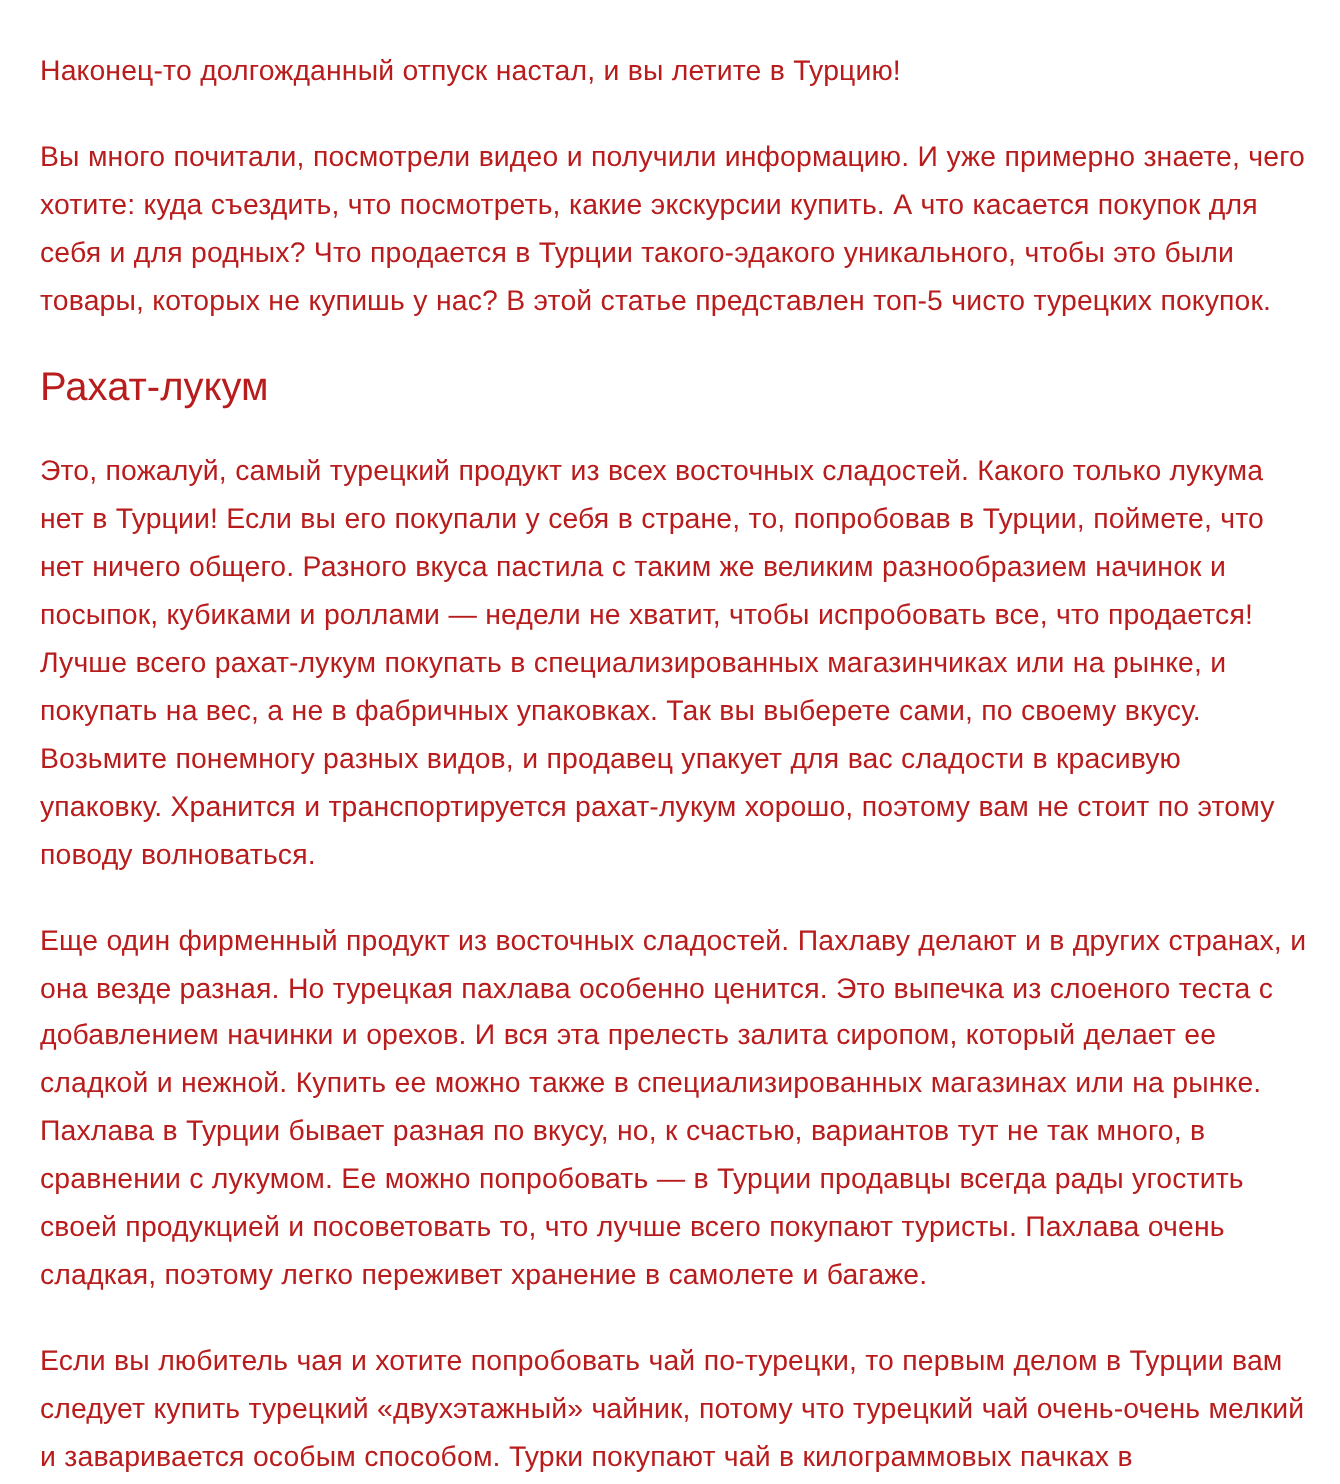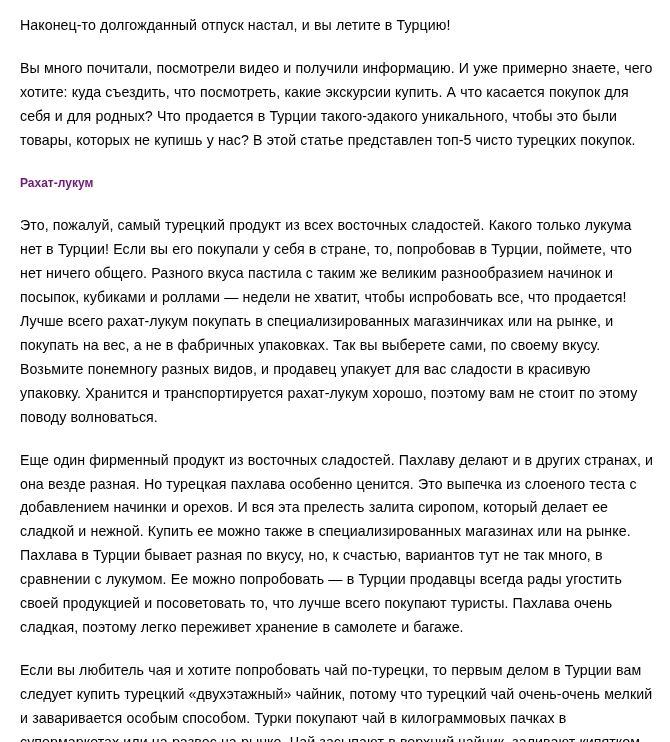--- a/index.html
+++ b/index.html
@@ -17,31 +17,31 @@
     -webkit-font-smoothing: antialiased;
   }
   .article {
     box-sizing: border-box;
     width: 670px;
     padding: 10px 15px 0 20px;
   }
   .para {
     font-size: 14.2px;
     line-height: 23.9px;
-    color: #000000;
-    margin: 4px 0 19px 0;
+    color: #b91c1c;
+    margin: 15px 0 19px 0;
     text-align: left;
     letter-spacing: 0.005em;
     word-spacing: 0.01em;
   }
   .heading {
-    font-size: 12px;
+    font-size: 20px;
     line-height: 23.9px;
-    font-weight: 700;
-    color: #701a75;
+    font-weight: 400;
+    color: #b91c1c;
     margin: 0 0 19px 0;
   }
   .para:last-child,
   .heading:last-child {
     margin-bottom: 0;
   }
 </style>
 </head>
 <body>
 

